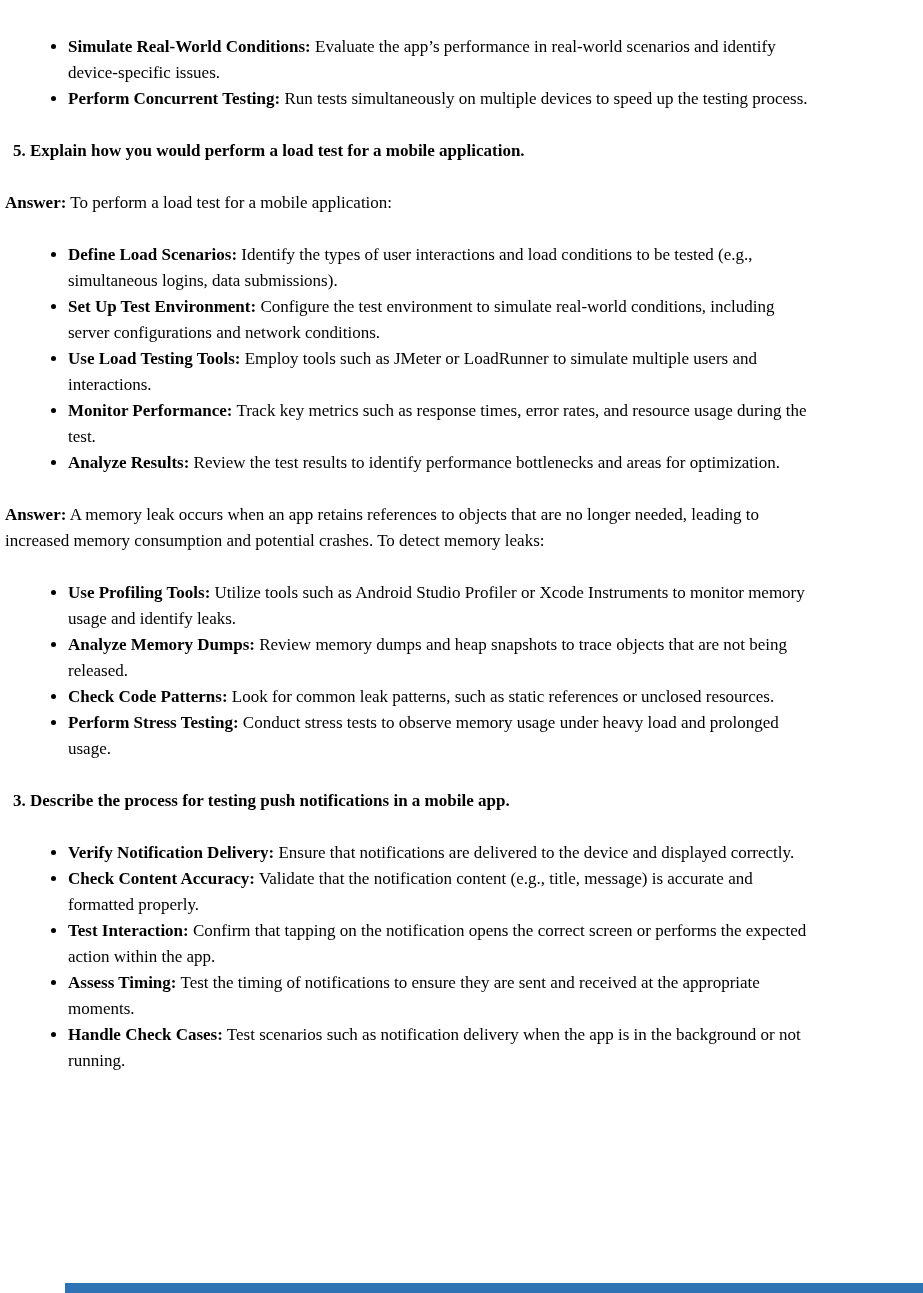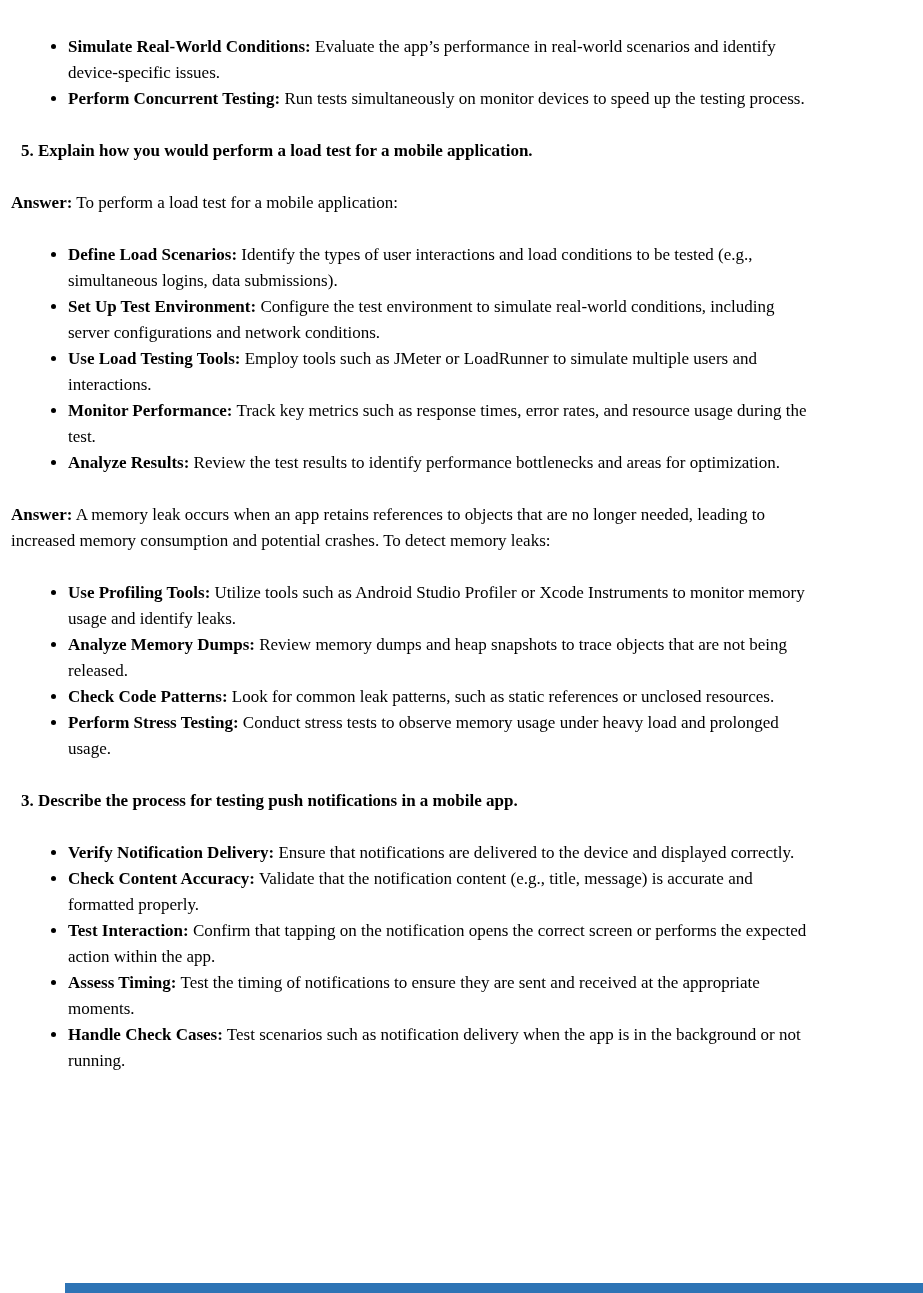--- a/index.html
+++ b/index.html
@@ -15,24 +15,24 @@
     font-family: "Liberation Serif", "DejaVu Serif", serif;
     font-size: 17px;
     line-height: 26px;
     color: #000000;
   }
   .page {
     padding: 8px 103px 0 5px;
   }
   .heading {
     font-weight: bold;
-    margin: 26px 16px;
+    margin: 26px 8px;
   }
   .answer {
-    margin: 26px 6px;
+    margin: 26px 0;
   }
   .label {
     font-weight: bold;
   }
   ul.bullets {
     margin: 26px 0;
     padding-left: 63px;
     list-style-type: disc;
   }
   ul.bullets li {
@@ -55,21 +55,21 @@
 
 <div class="page">
 
   <ul class="bullets carryover">
     <li>
       <span class="label">Simulate Real-World Conditions:</span>
       <span>Evaluate the app’s performance in real-world scenarios and identify device-specific issues.</span>
     </li>
     <li>
       <span class="label">Perform Concurrent Testing:</span>
-      <span>Run tests simultaneously on monitor devices to speed up the testing process.</span>
+      <span>Run tests simultaneously on multiple devices to speed up the testing process.</span>
     </li>
   </ul>
 
   <p class="heading">5. Explain how you would perform a load test for a mobile application.</p>
 
   <p class="answer">
     <span class="label">Answer:</span>
     <span>To perform a load test for a mobile application:</span>
   </p>
 

